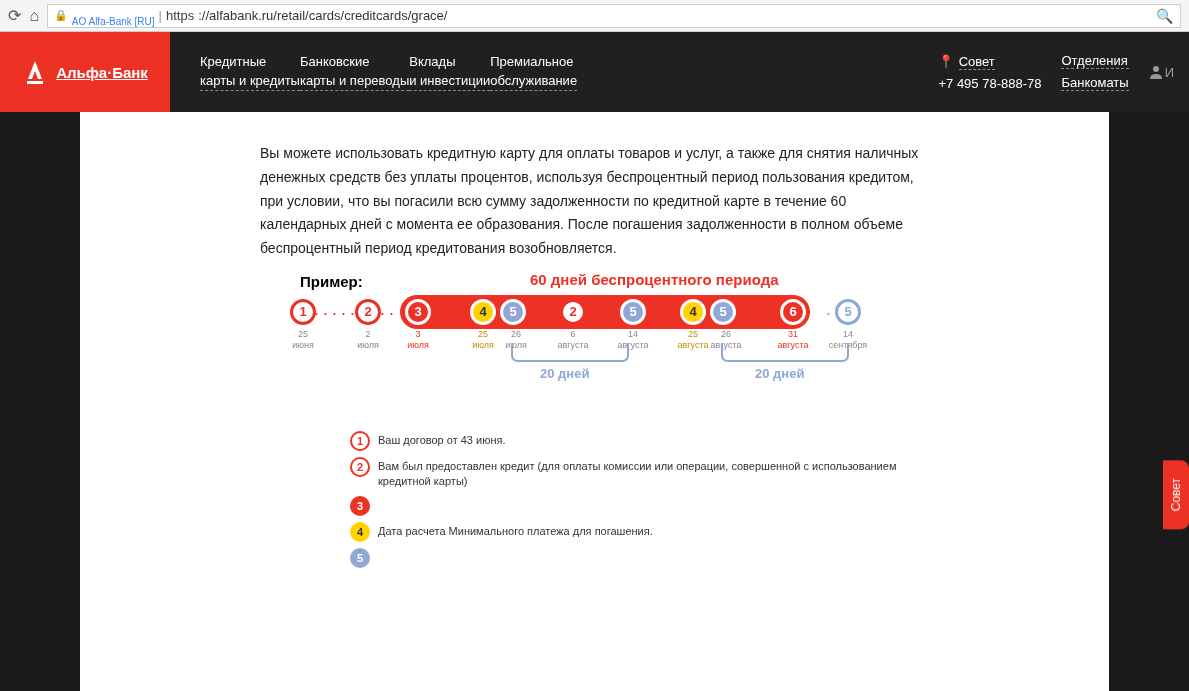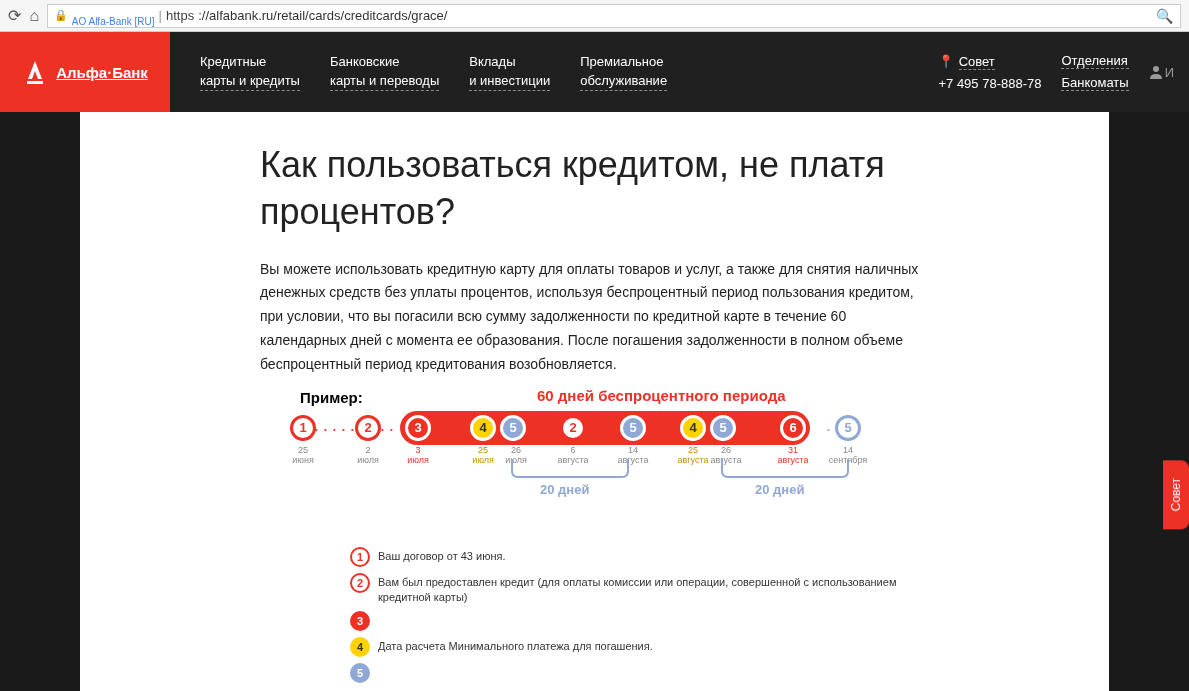--- a/index.html
+++ b/index.html
@@ -9,33 +9,33 @@
 .url-bar { flex: 1; display: flex; align-items: center; background: #fff; border: 1px solid #ccc; height: 24px; padding: 0 6px; font-size: 13px; gap: 4px; }
 .lock-icon { color: #2a8a2a; font-size: 11px; }
 .org-name { color: #3b82f6; font-size: 10px; margin-top: 12px; }
 .url-proto { color: #404040; font-size: 13px; }
 .url-rest { color: #333; font-size: 13px; }
 .page-wrap { background: #1a1a1a; }
 .header { display: flex; height: 80px; background: #202020; }
 .logo-block { width: 170px; background: #ed3124; display: flex; align-items: center; justify-content: center; gap: 8px; }
 .logo-a { width: 26px; height: 26px; }
 .logo-text { color: #fff; font-size: 15px; font-weight: bold; text-decoration: underline; }
-.nav { flex: 1; display: flex; align-items: center; padding: 0 30px; gap: 30px; }
+.nav { flex: 1; display: flex; align-items: center; padding: 0 30px; }
 .nav-item { color: #fff; font-size: 13px; line-height: 1.4; border-bottom: 1px dashed #888; cursor: pointer; }
 .header-right { display: flex; align-items: center; gap: 20px; padding-right: 15px; color: #fff; font-size: 13px; }
 .hr-col { display: flex; flex-direction: column; gap: 6px; }
 .hr-link { border-bottom: 1px dashed #888; cursor: pointer; }
 .hr-city { display: flex; align-items: center; gap: 4px; }
 .content-bg { background: #1a1a1a; padding: 0 80px; }
 .content { background: #fff; padding: 30px 180px 40px 180px; min-height: 580px; }
 h1 { font-size: 36px; font-weight: 300; color: #222; line-height: 1.3; margin-bottom: 22px; }
 .intro { font-size: 14px; color: #222; line-height: 1.7; }
 .diagram { position: relative; margin: 10px 0 20px 0; height: 140px; }
 .dia-label-example { position: absolute; left: 40px; top: 2px; font-size: 15px; font-weight: bold; }
-.dia-label-60 { position: absolute; left: 270px; top: 0; font-size: 15px; font-weight: bold; color: #ed3124; margin-left: 7px; }
+.dia-label-60 { position: absolute; left: 270px; top: 0; font-size: 15px; font-weight: bold; color: #ed3124; }
 .red-band { position: absolute; left: 140px; top: 24px; width: 410px; height: 34px; background: #ed3124; border-radius: 17px; }
 .circle { position: absolute; width: 26px; height: 26px; border-radius: 50%; display: flex; align-items: center; justify-content: center; font-size: 13px; font-weight: bold; top: 28px; }
 .c-red { border: 3px solid #ed3124; background: #fff; color: #ed3124; }
 .c-red-fill { background: #ed3124; color: #fff; border: 3px solid #fff; }
 .c-yellow { background: #ffd200; color: #333; border: 3px solid #fff; }
 .c-blue { background: #8fa8d6; color: #fff; border: 3px solid #fff; }
 .c-blue-out { border: 3px solid #8fa8d6; background: #fff; color: #8fa8d6; }
 .date-lbl { position: absolute; top: 58px; font-size: 9px; text-align: center; width: 40px; line-height: 1.2; }
 .date-red { color: #ed3124; }
 .date-yellow { color: #c09000; }
@@ -106,21 +106,20 @@
             <circle cx="7" cy="4" r="3" fill="#999"></circle>
             <path d="M1 14 Q1 9 7 9 Q13 9 13 14 Z" fill="#999"></path>
           </svg>
         <span>И</span>
       </span>
     </div>
   </div>
 
   <div class="content-bg">
     <div class="content">
-      <h1>Как пользоваться кредитом, не платя процентов?</h1>
       <p class="intro">Вы можете использовать кредитную карту для оплаты товаров и услуг, а также для снятия наличных денежных средств без уплаты процентов, используя беспроцентный период пользования кредитом, при условии, что вы погасили всю сумму задолженности по кредитной карте в течение 60 календарных дней с момента ее образования. После погашения задолженности в полном объеме беспроцентный период кредитования возобновляется.</p>
 
       <div class="diagram">
         <span class="dia-label-example">Пример:</span>
         <span class="dia-label-60">60 дней беспроцентного периода</span>
         <div class="red-band"></div>
         <span class="dots" style="left:55px">• • • • •</span>
         <span class="dots" style="left:112px">• • •</span>
         <span class="dots dots-blue" style="left:567px">• • • •</span>
 

